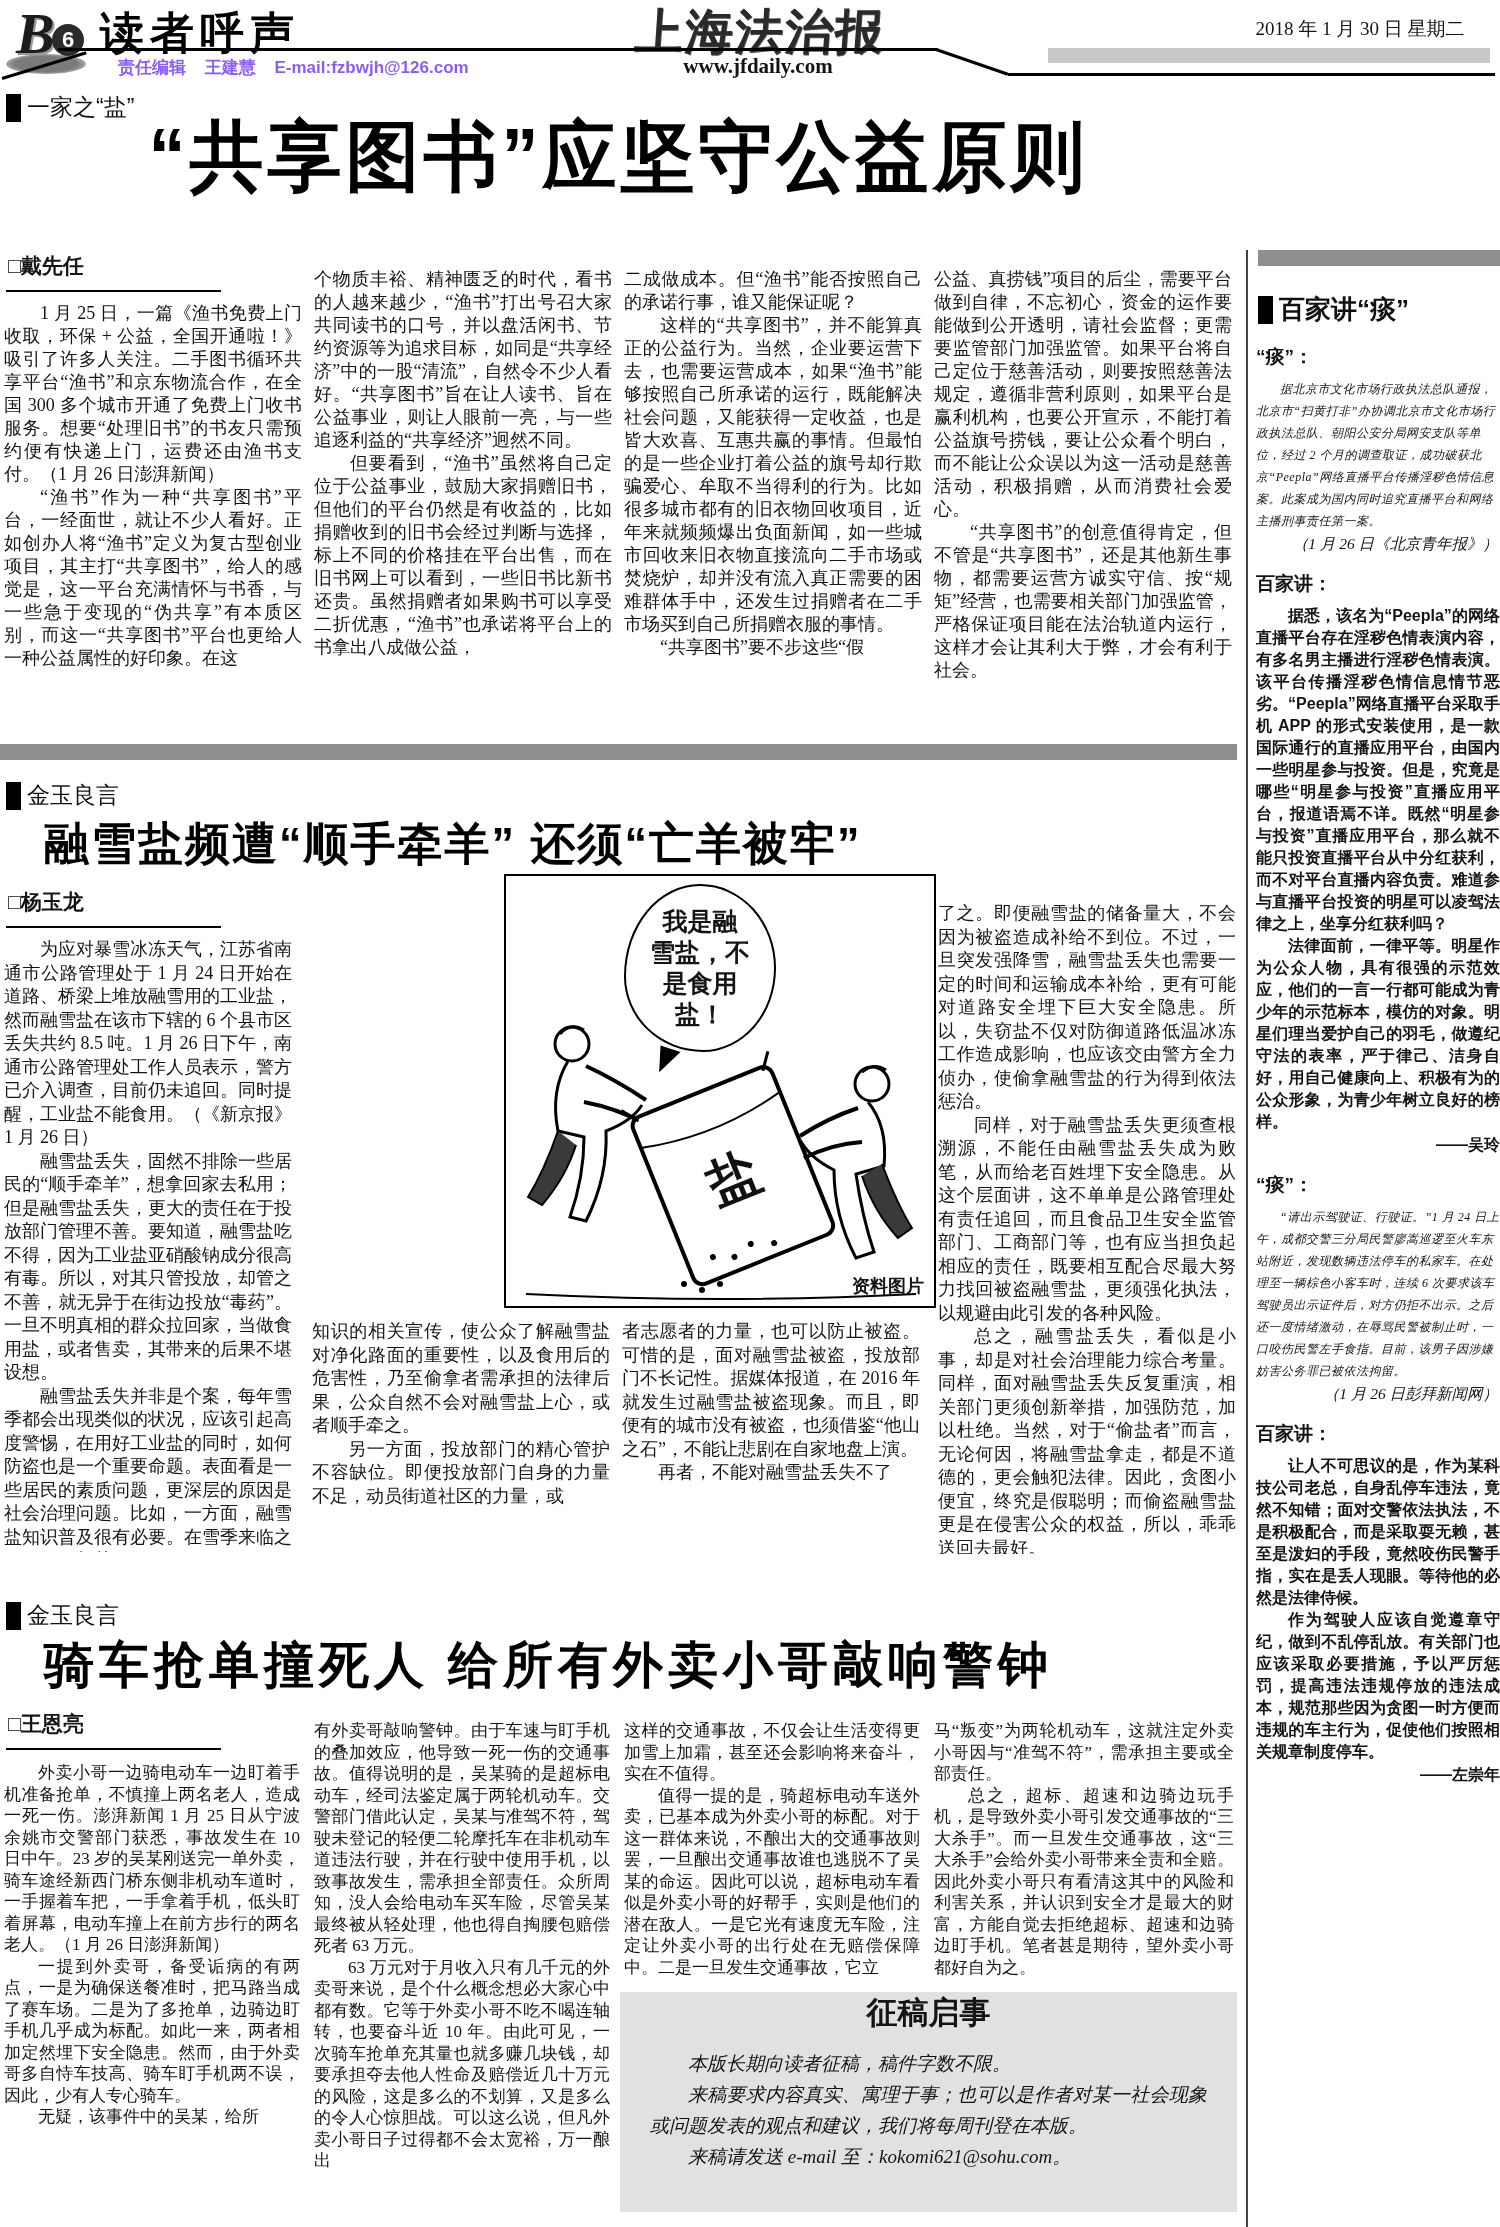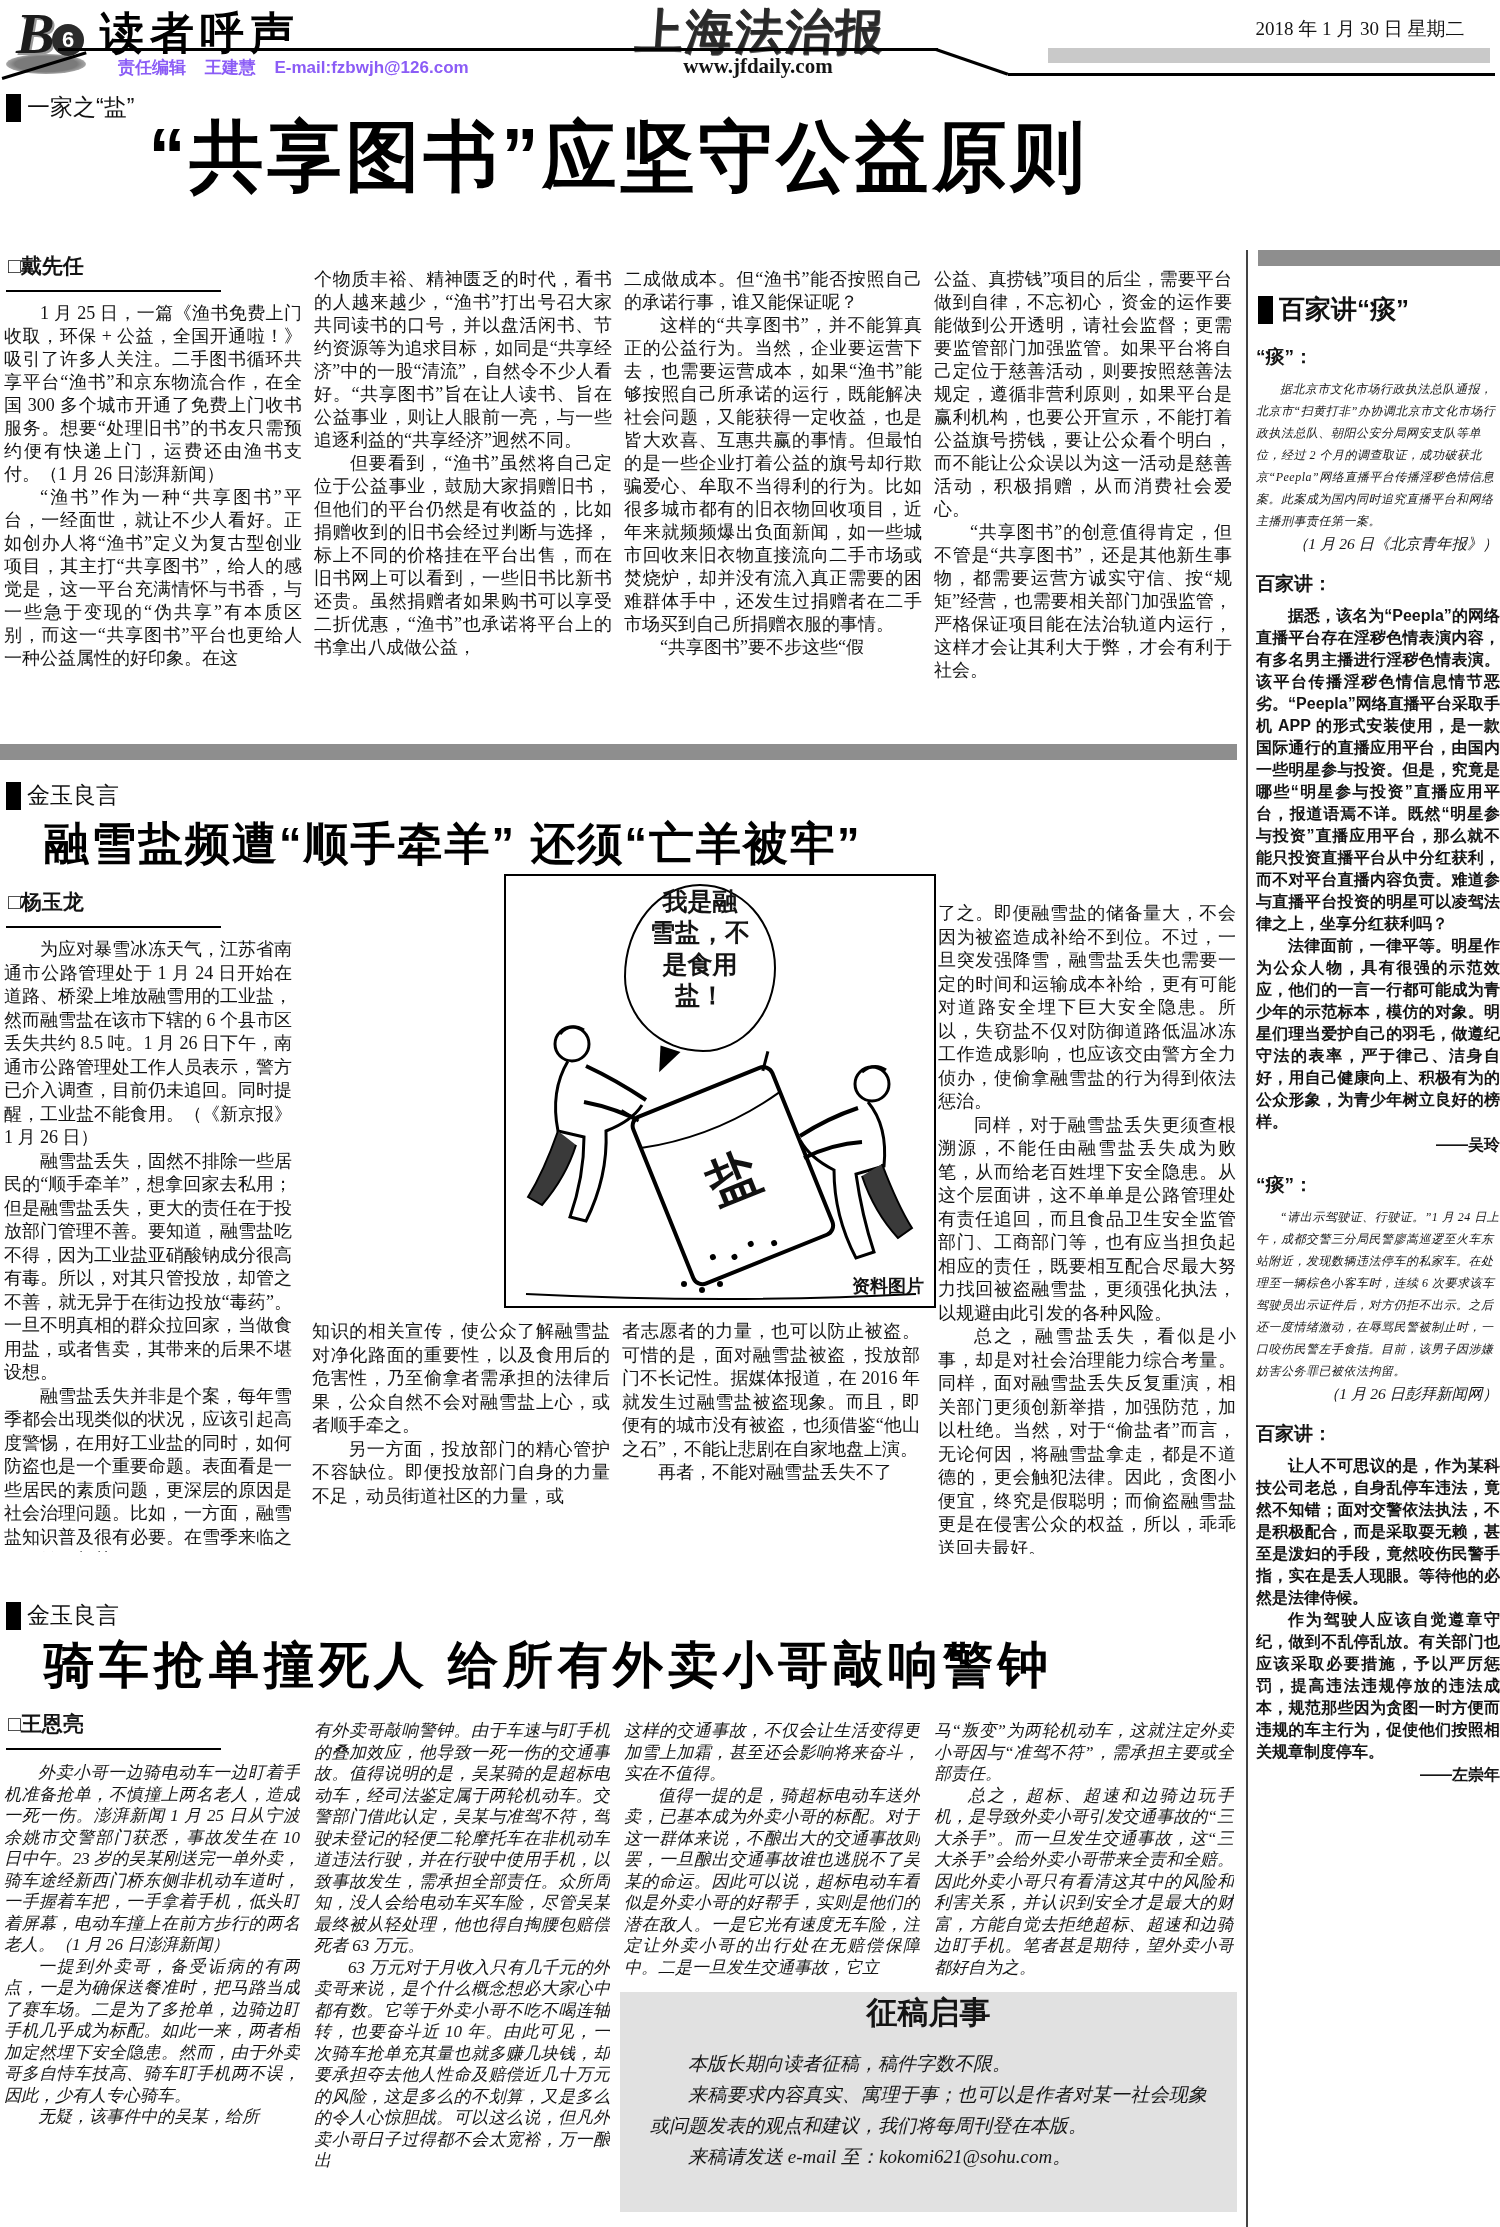--- a/index.html
+++ b/index.html
@@ -72,32 +72,32 @@
   .sb-comment p { text-indent:2em; }
   .sb-author { font-family:"Liberation Sans",sans-serif; font-weight:bold; font-size:16px;
     text-align:right; margin-top:2px; }
 
   
   .a2-head { left:44px; top:814px; font-size:45px; letter-spacing:2px; }
   .a2col { font-size:18px; line-height:23.5px; }
   .cartoon { left:504px; top:874px; width:432px; height:434px; border:2px solid #000; background:#fff; }
   .bubble { position:absolute; left:118px; top:8px; width:152px; height:168px;
     border:2.5px solid #000; border-radius:50% 50% 48% 52% / 55% 50% 50% 45%;
-    display:flex; flex-direction:column; align-items:center; 
+    display:flex; flex-direction:column; align-items:center; justify-content:center;
     font-family:"Liberation Sans",sans-serif; font-size:25px; font-weight:bold; line-height:1.25; }
   .bubble p { text-indent:0; }
   .bubble-tail { position:absolute; left:150px; top:172px; width:0; height:0;
     border-left:7px solid transparent; border-right:14px solid transparent;
     border-top:26px solid #000; transform:rotate(18deg); }
   .cartoon-caption { position:absolute; right:10px; bottom:8px; font-family:"Liberation Sans",sans-serif;
     font-weight:bold; font-size:18px; }
 
   
   .a3-head { left:44px; top:1632px; font-size:50px; letter-spacing:5px; }
-  .a3col { font-size:17px; line-height:21.5px;font-style:italic; }
+  .a3col { font-size:17px; line-height:21.5px; }
 
   
   .notice { left:620px; top:1992px; width:617px; height:220px; background:#e1e1e1;
     padding:0 30px 10px 30px; overflow:hidden; }
   .notice-title { text-align:center; font-family:"Liberation Sans",sans-serif; font-weight:900;
     font-size:31px; margin-bottom:14px; }
   .notice-body { font-size:19px; line-height:31px; font-style:italic; }
   .notice-body p { text-indent:2em; }
 </style>
 </head>

